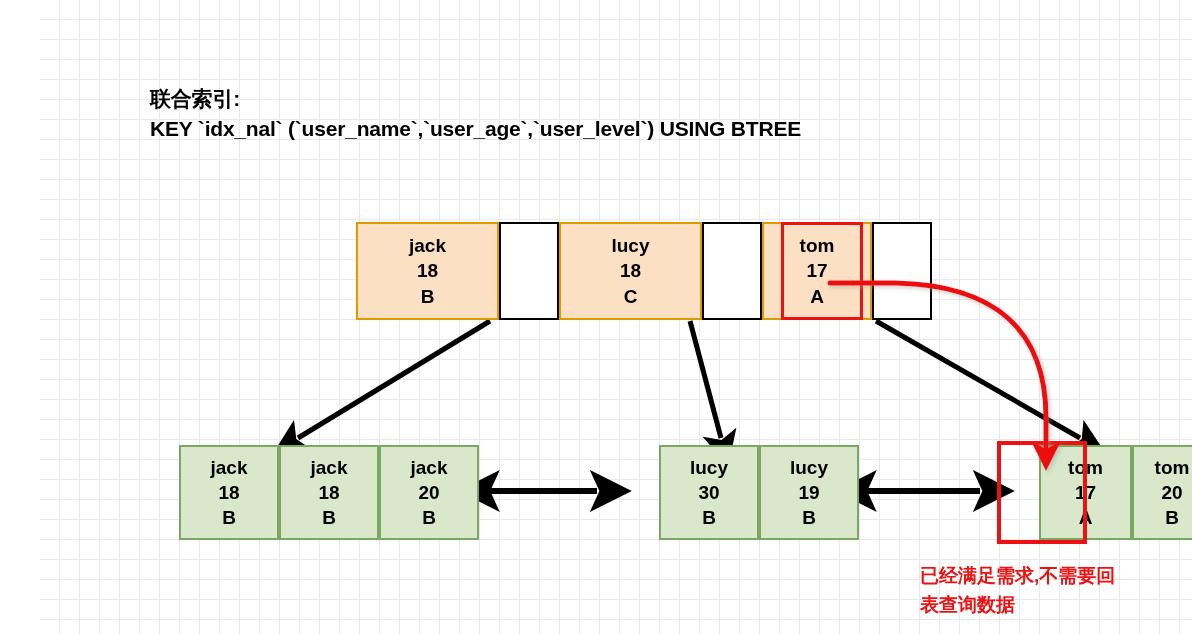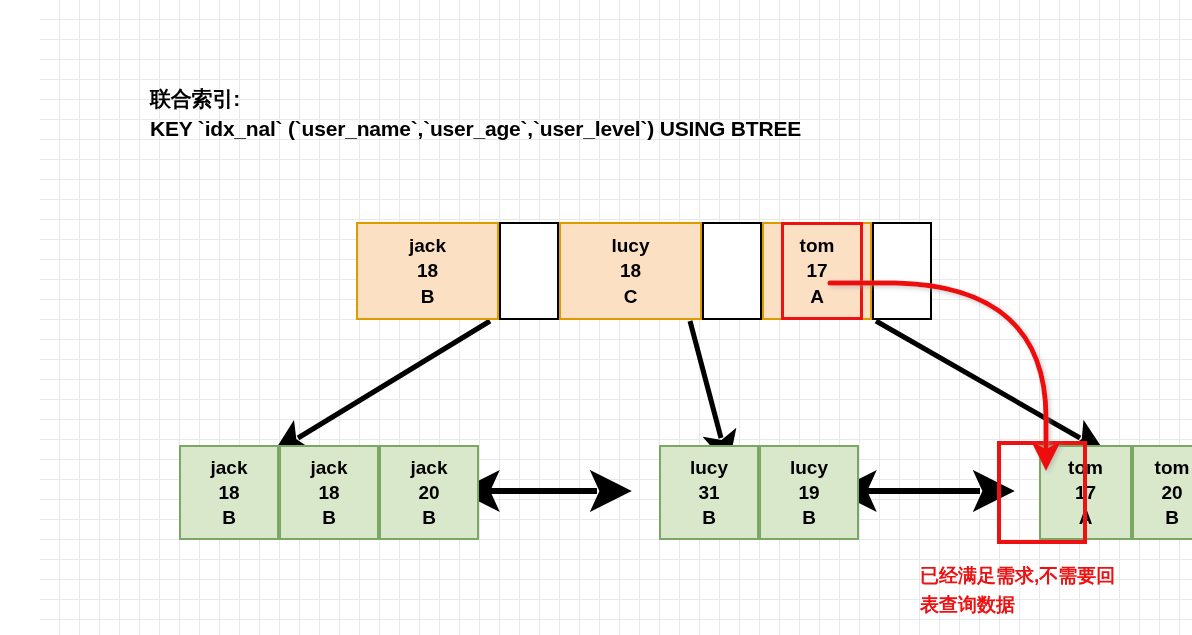--- a/index.html
+++ b/index.html
@@ -207,21 +207,21 @@
     <div class="leaf-cell">
       <span>jack</span>
       <span>20</span>
       <span>B</span>
     </div>
   </div>
 
   <div class="leaf-group" id="leaf-b">
     <div class="leaf-cell">
       <span>lucy</span>
-      <span>31</span>
+      <span>30</span>
       <span>B</span>
     </div>
     <div class="leaf-cell">
       <span>lucy</span>
       <span>19</span>
       <span>B</span>
     </div>
   </div>
 
   <div class="leaf-group" id="leaf-c">

